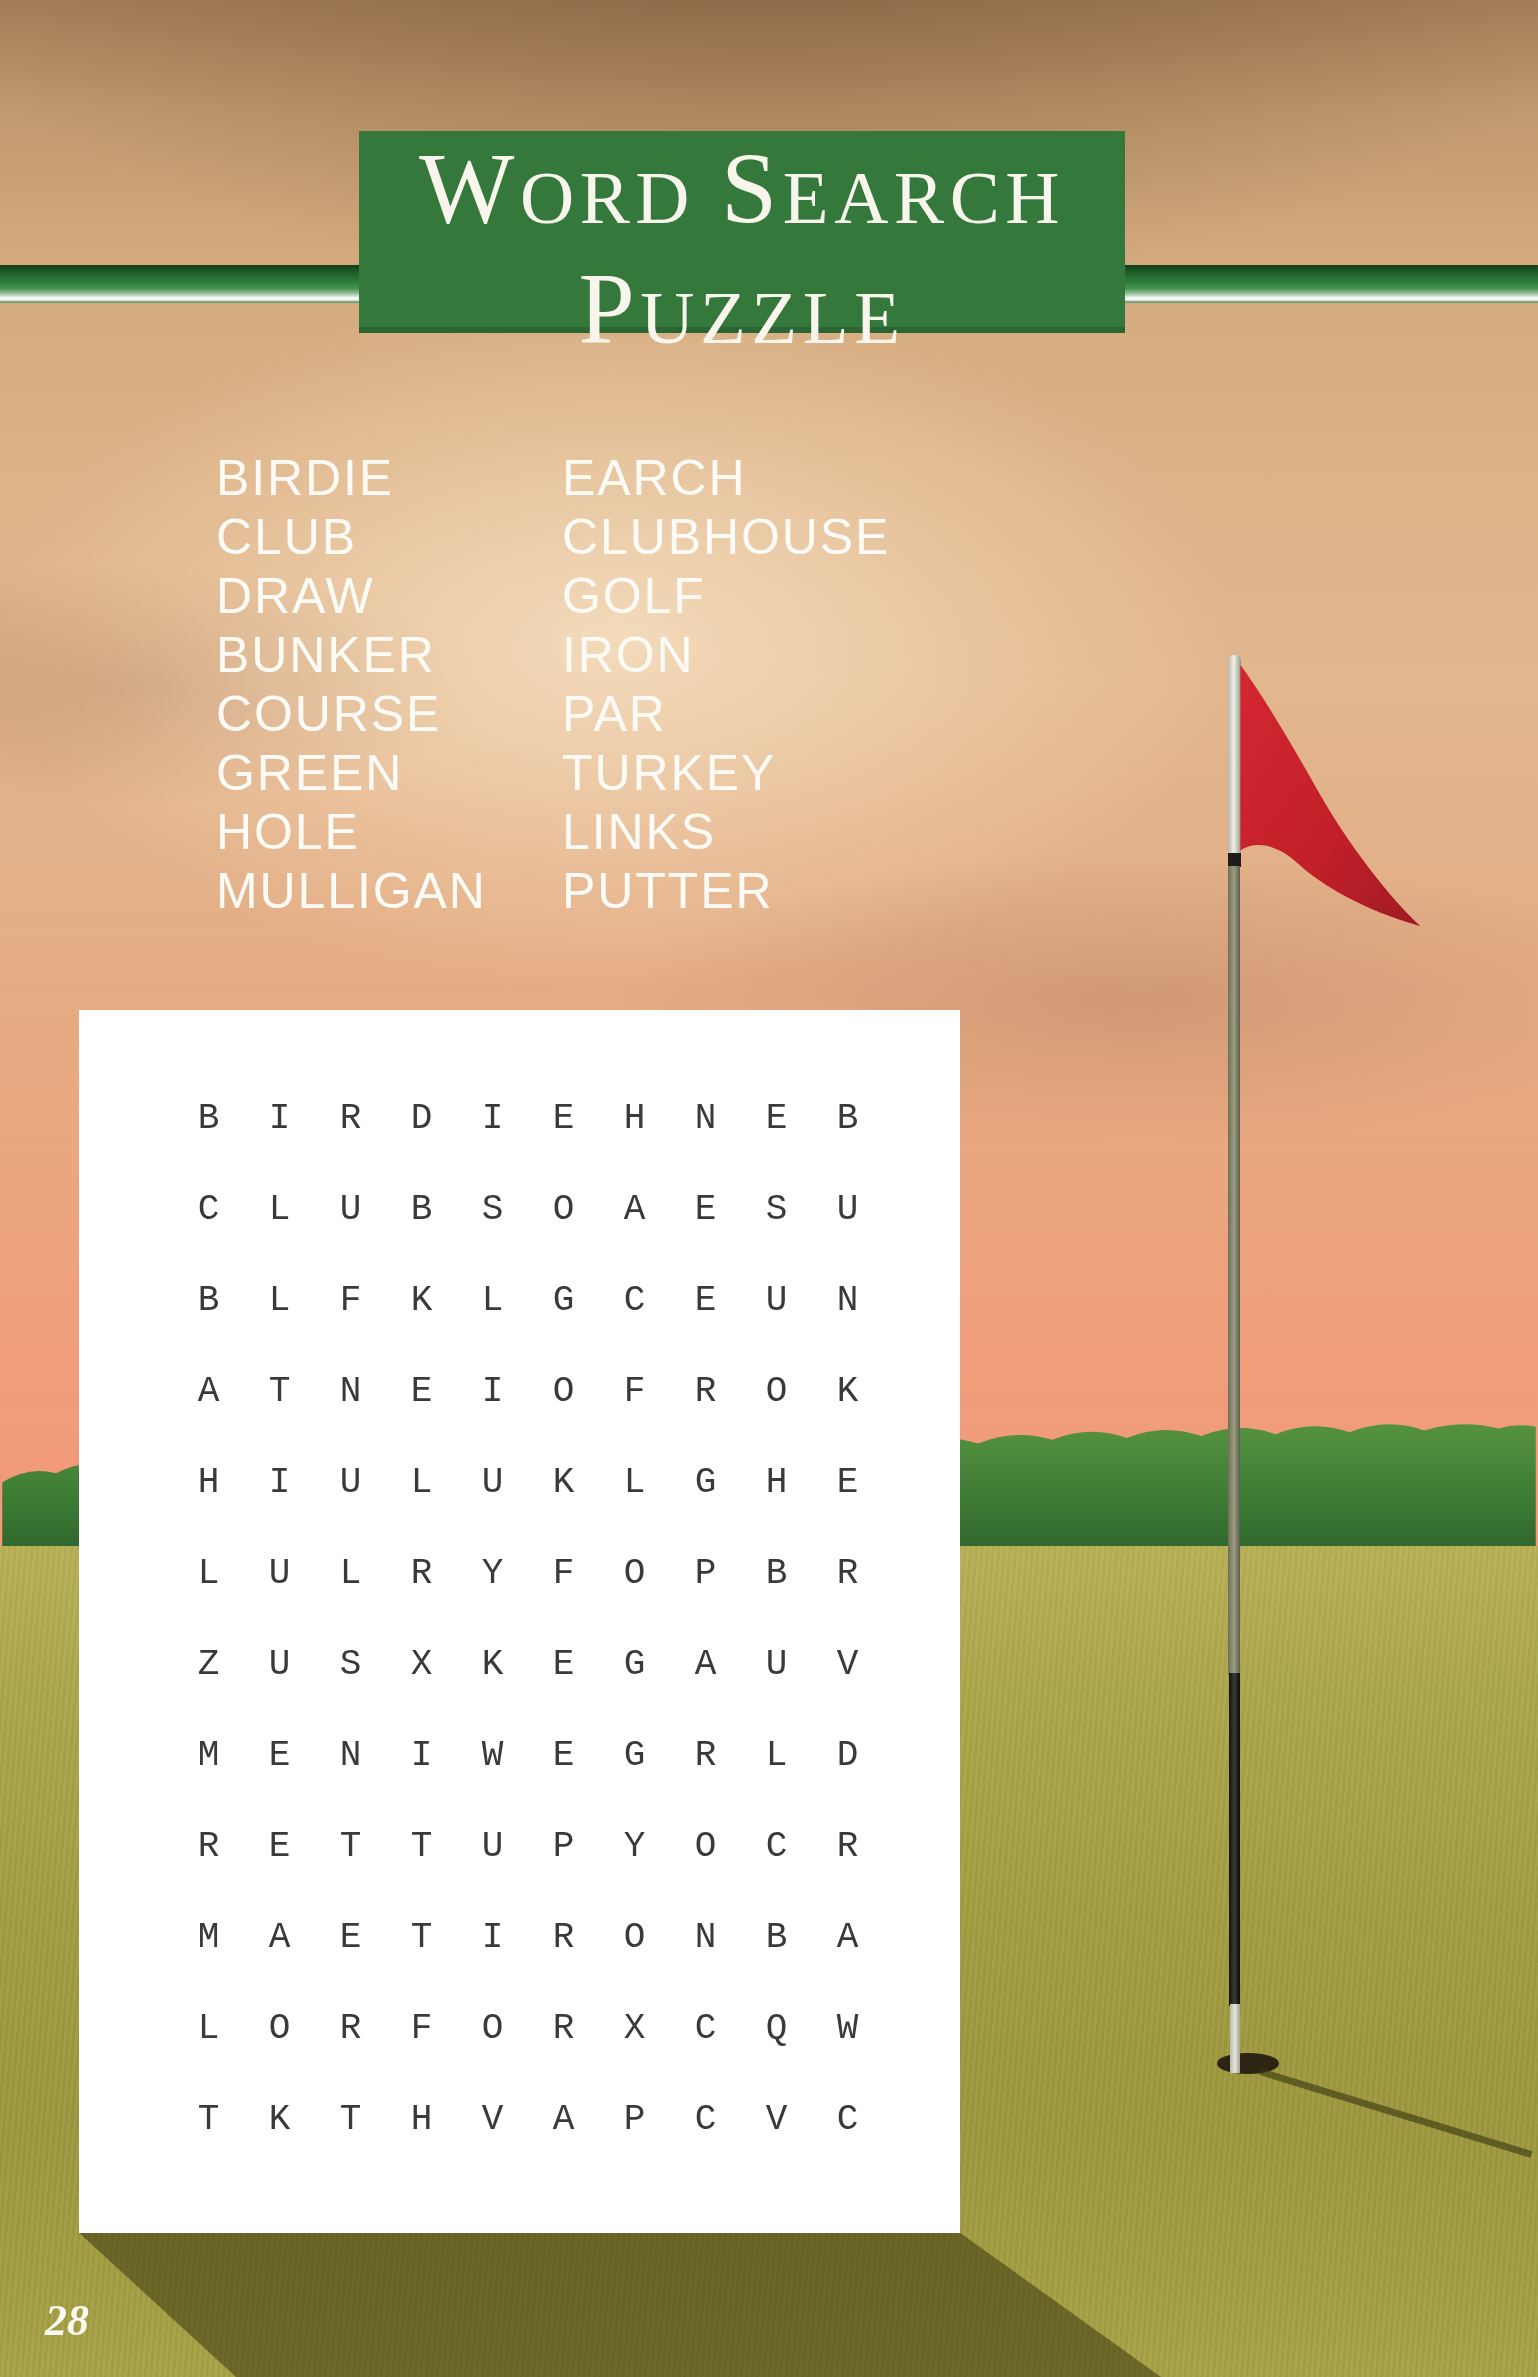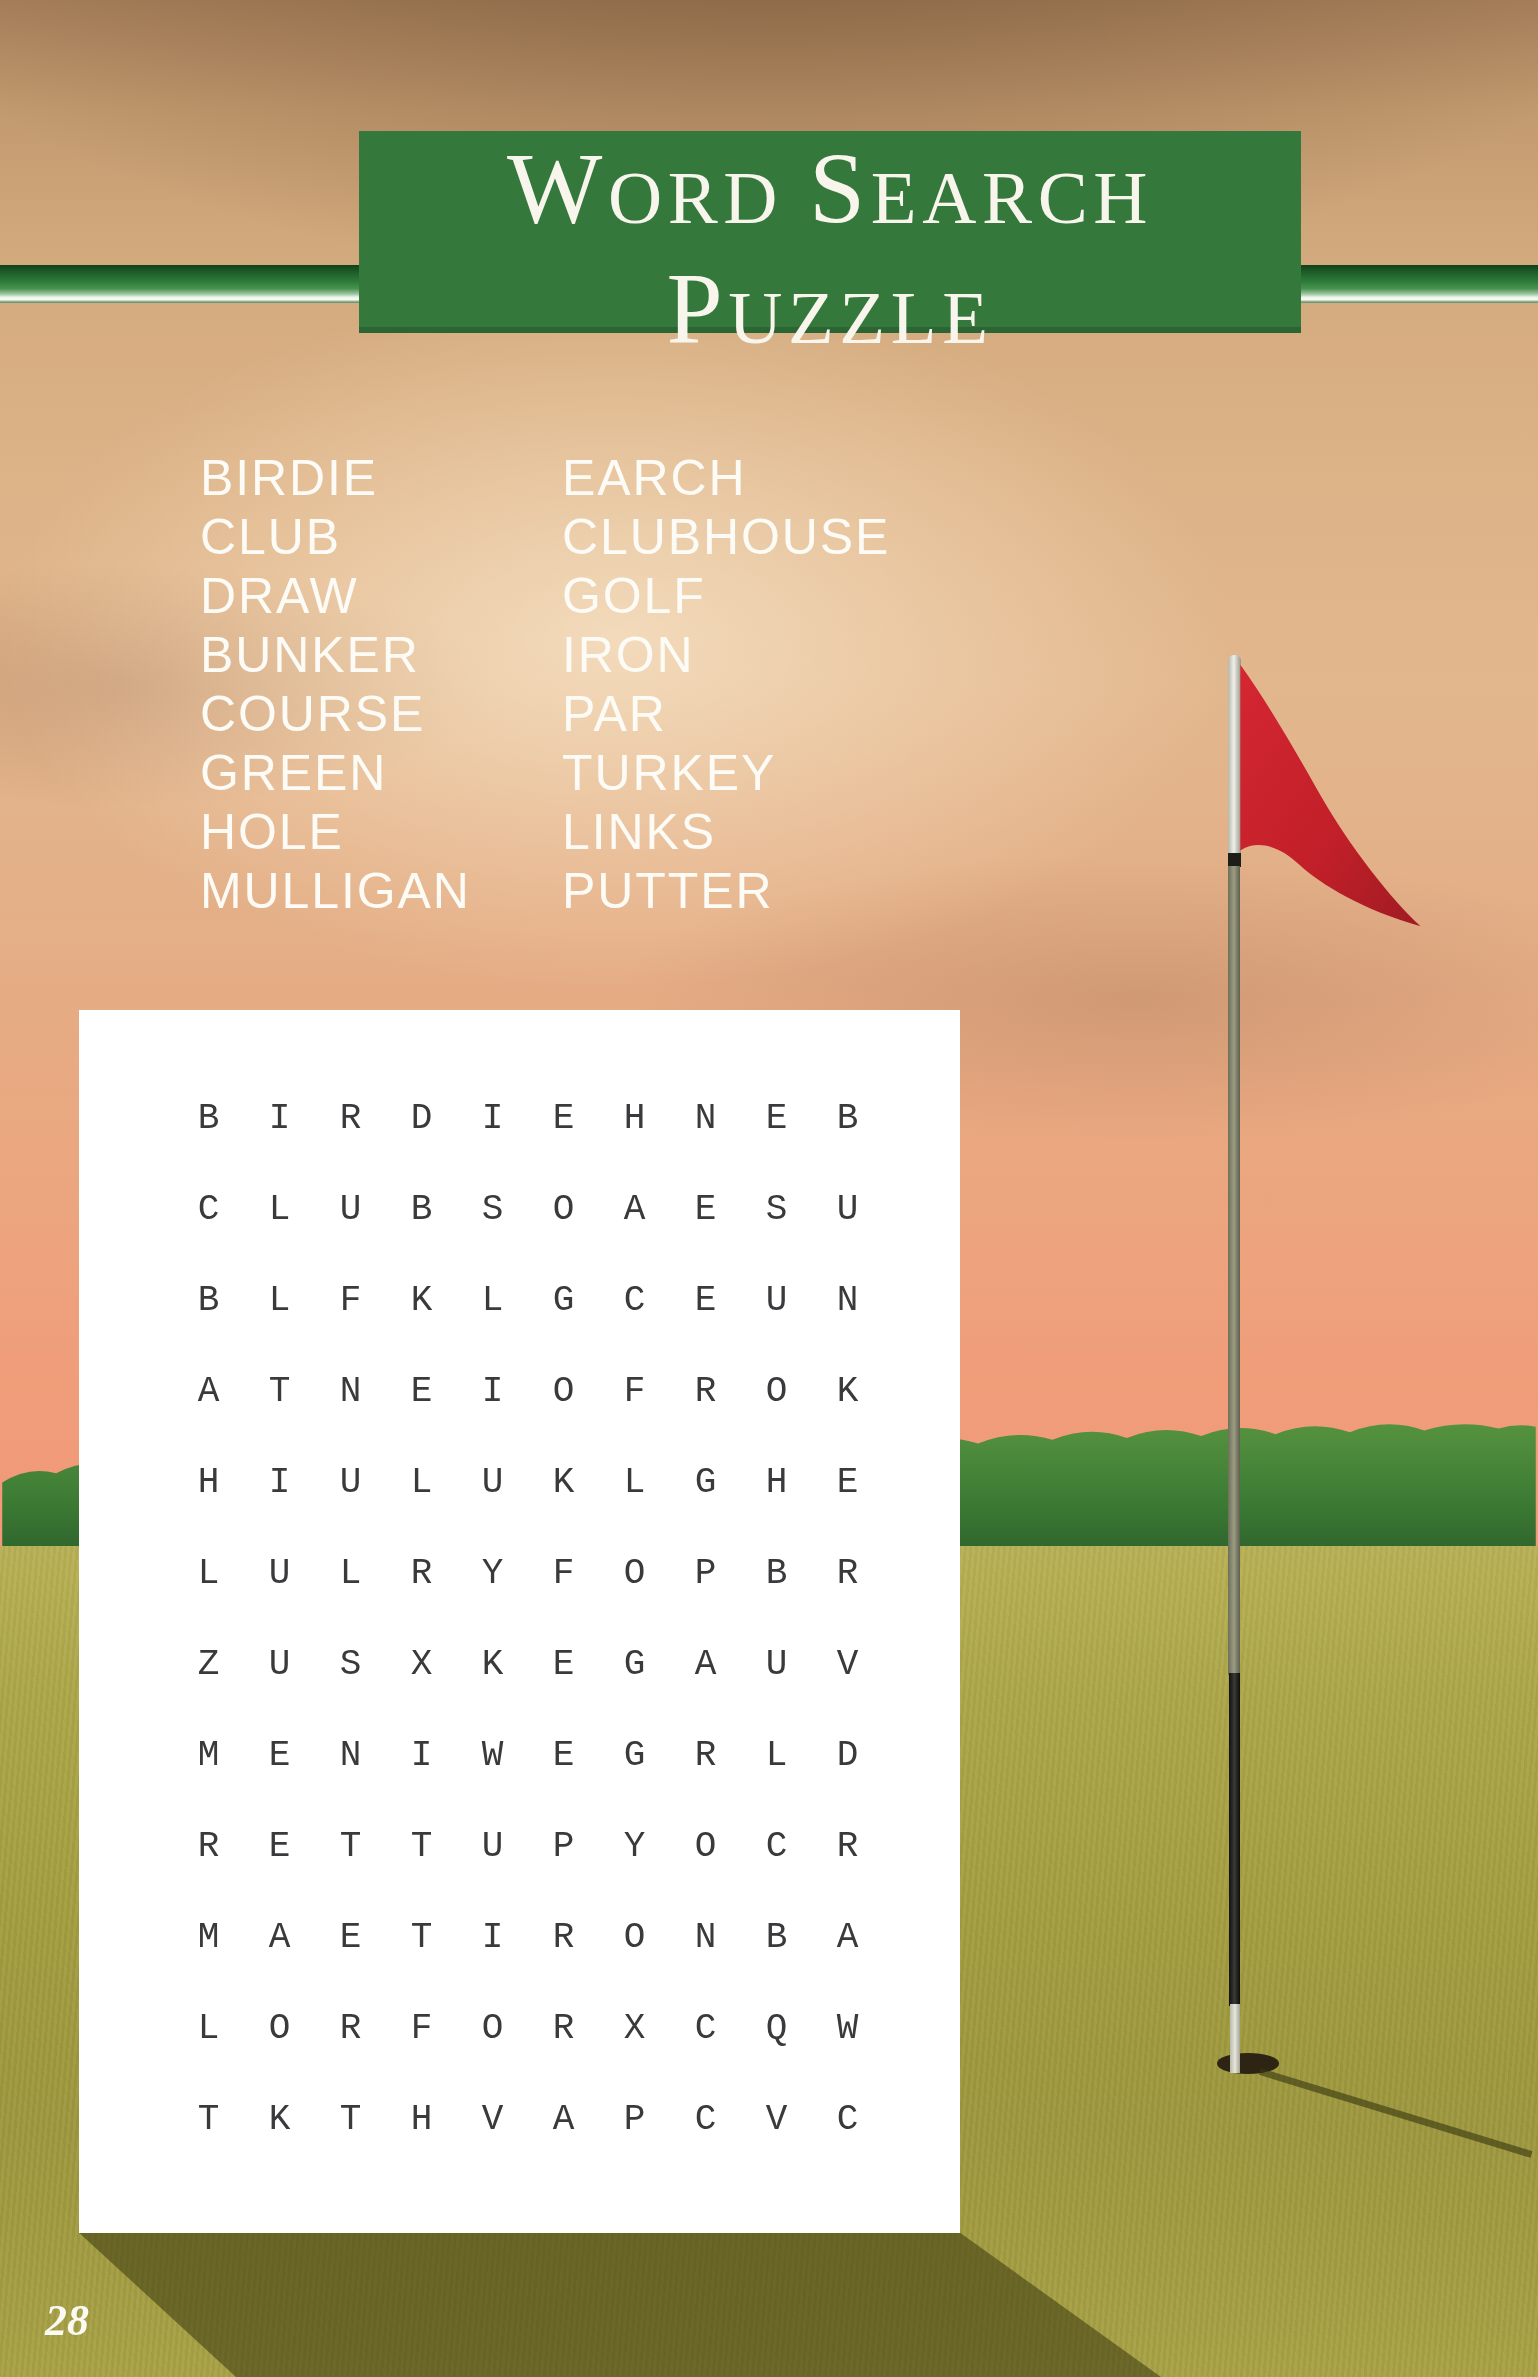--- a/index.html
+++ b/index.html
@@ -48,37 +48,37 @@
     background:linear-gradient(90deg,#111,#3a3a36 50%,#0c0c0a);}
   .pole-base{position:absolute;left:1230px;top:2004px;width:10.3px;height:69px;
     background:linear-gradient(90deg,#b9b9ae,#e6e6dc 50%,#a2a296);}
   .flag-svg{position:absolute;left:1147px;top:606px;}
   
   .ribbon{
     position:absolute;left:0;top:265px;width:1538px;height:38px;
     background:linear-gradient(180deg,#123f18 0%,#1d5c28 18%,#2e7d3c 45%,#49924f 62%,#9cc3a0 76%,#edf5ea 85%,#f8fbf4 91%,#7fa683 97%,#5c8a60 100%);
   }
   .banner{
-    position:absolute;left:359px;top:131px;width:942px;height:196px;
+    position:absolute;left:359px;top:131px;width:766px;height:196px;
     background:var(--banner-green,#35783c);
     border-bottom:6.5px solid #2b6534;
     text-align:center;color:#f7f5ec;
     font-family:"Liberation Serif",serif;
   }
   .banner .t-line{line-height:91px;letter-spacing:5.6px;white-space:nowrap;}
   .banner .t-line1{margin-top:13px;}
   .banner .cap{font-size:101px;}
   .banner .rest{font-size:75px;}
   .banner .tword{margin:0 13px;}
   
   .word-col{
     position:absolute;top:449px;color:var(--list-text,#fcfbf6);
     font-size:50px;letter-spacing:1.9px;line-height:59px;font-weight:400;
   }
-  .word-col-1{left:200px;}
+  .word-col-1{left:216px;}
   .word-col-2{left:562px;}
   
   .puzzle-box{
     position:absolute;left:79px;top:1010px;width:881px;height:1223px;
     background:var(--box-white,#ffffff);
   }
   .grid{position:absolute;left:94px;top:63px;}
   .grid-row{display:flex;}
   .grid-cell{
     width:71px;height:91px;line-height:91px;text-align:center;

